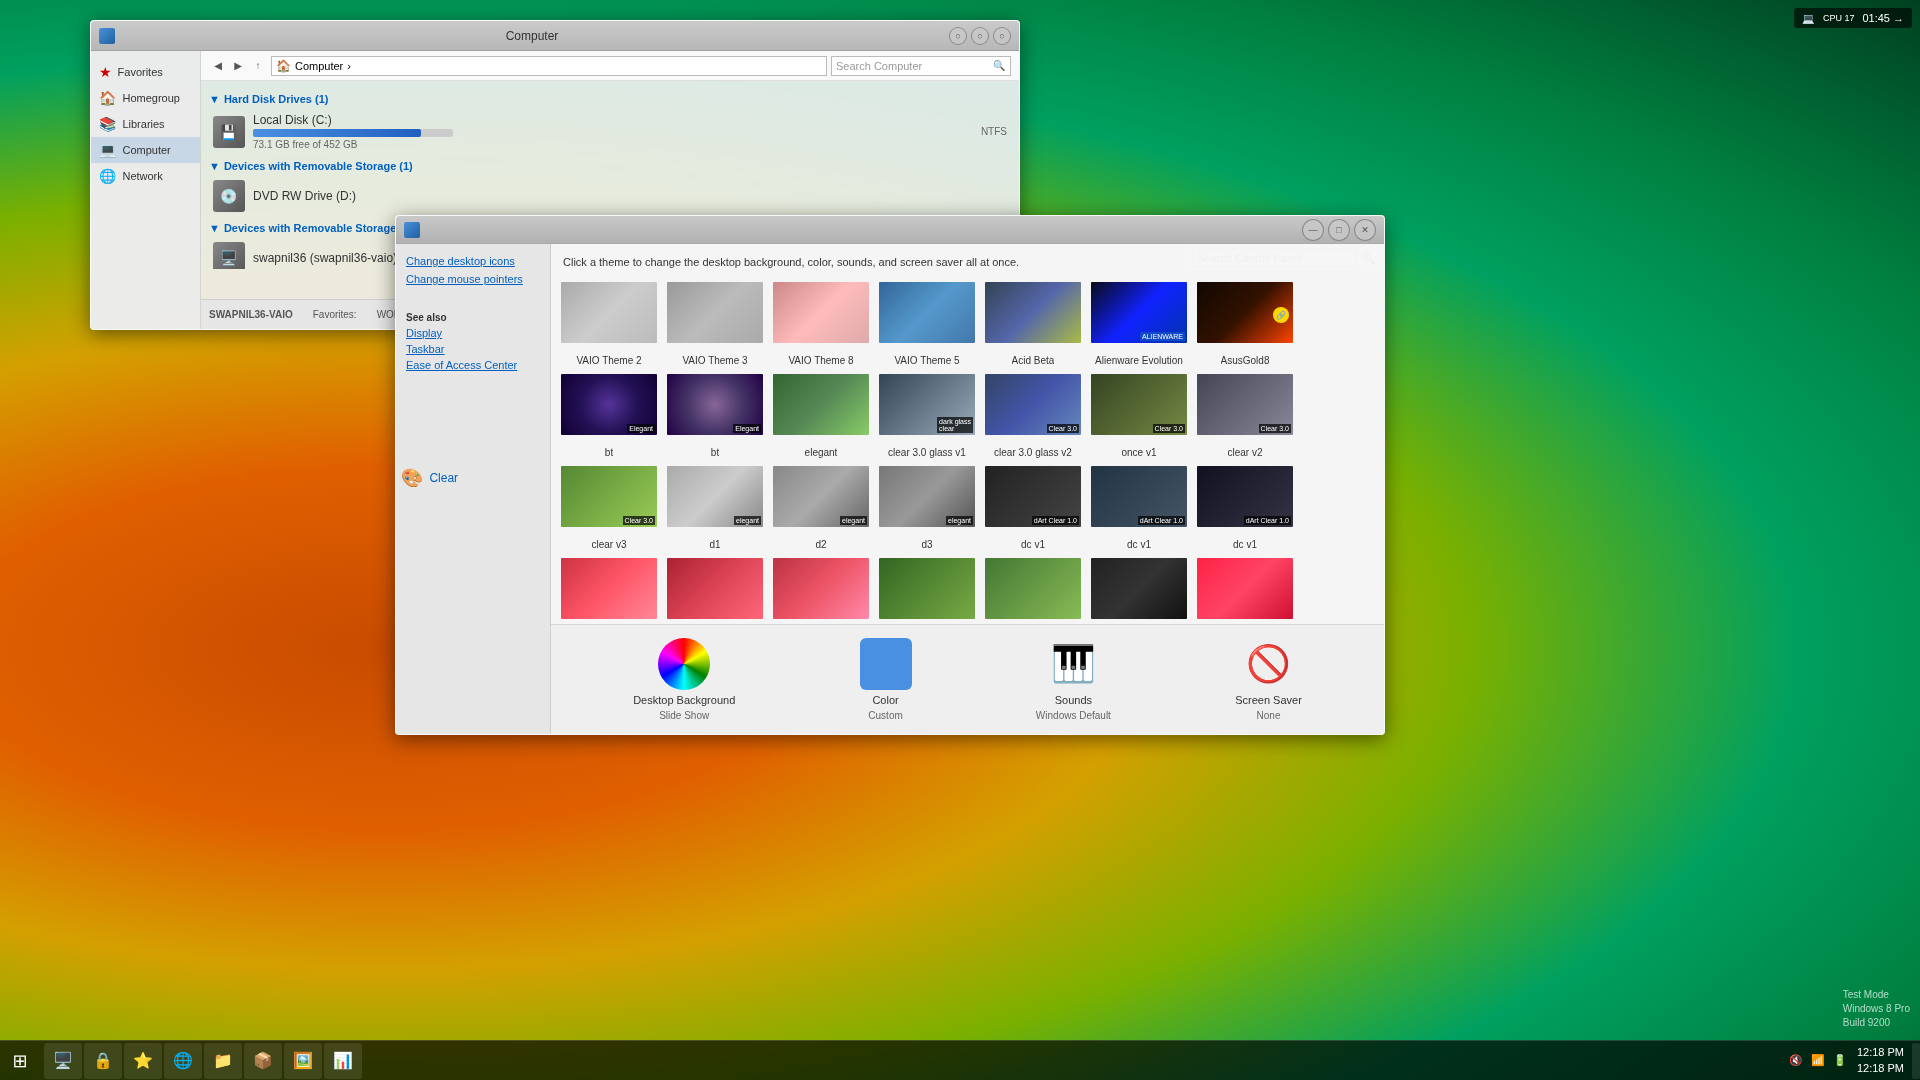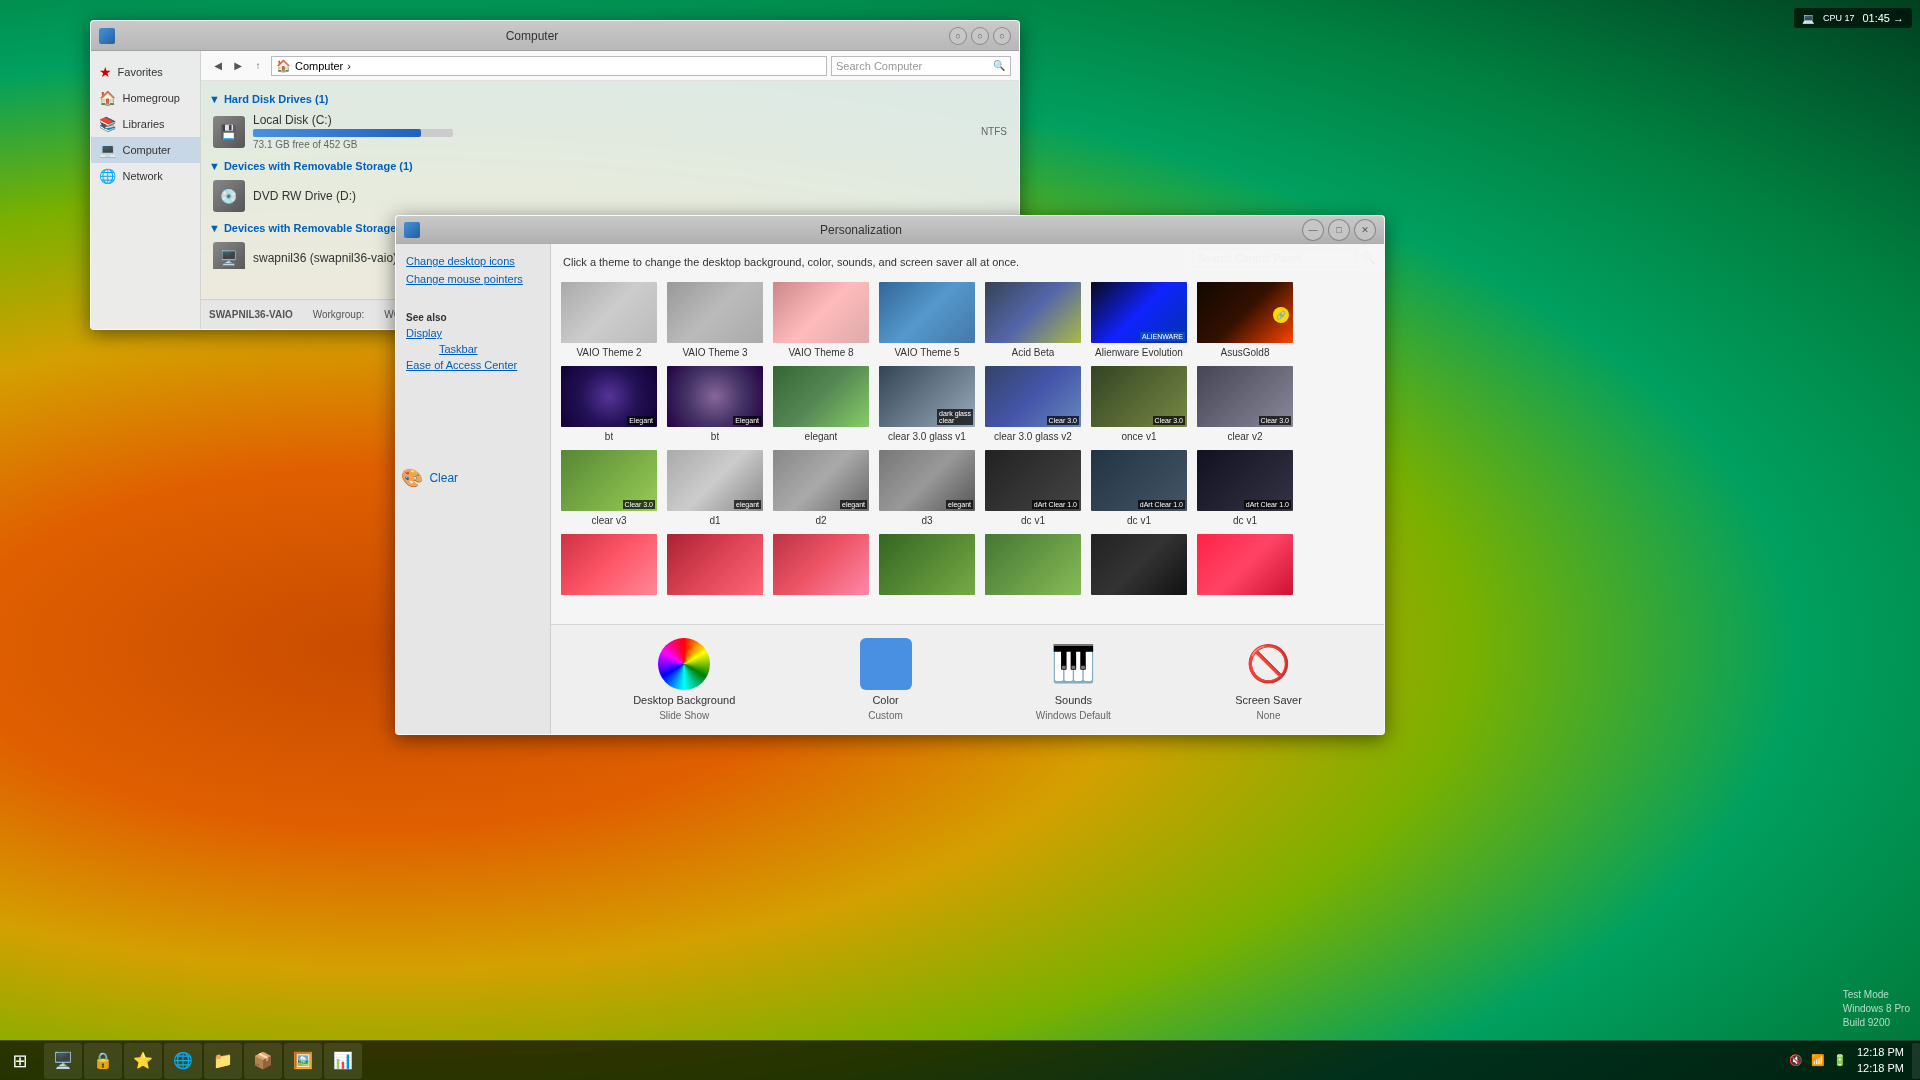--- a/index.html
+++ b/index.html
@@ -356,21 +356,21 @@
       height: 65px;
       border: 2px solid transparent;
       border-radius: 3px;
       overflow: hidden;
       position: relative;
     }
     .theme-label {
       font-size: 10px;
       color: #333;
       text-align: center;
-      margin-top: 2px;
+      margin-top: 10px;
       max-width: 100px;
       overflow: hidden;
       text-overflow: ellipsis;
       white-space: nowrap;
     }
 
     
     .personalize-bottom {
       position: absolute;
       bottom: 0;
@@ -548,54 +548,53 @@
     <div class="drive-item">
       <div class="drive-icon">🖥️</div>
       <div class="drive-info">
         <div class="drive-name">swapnil36 (swapnil36-vaio)</div>
       </div>
     </div>
   </div>
 
   <div class="computer-bottombar">
     <span style="font-weight:bold;">SWAPNIL36-VAIO</span>
-    <span>Workgroup: </span>
+    <span>Favorites: </span>
     <span>WORKGROUP</span>
     <span>Memory: </span>
     <span>4.00 GB</span>
     <span>Processor: </span>
     <span>Intel(R) Core(TM) i3 CPU ...</span>
   </div>
 </div>
 
 <div class="personalize-window">
   <div class="personalize-titlebar">
     <div style="width:16px;height:16px;background:linear-gradient(135deg,#4a90d9,#2060a0);border-radius:2px;"></div>
-    <span class="personalize-title">Personalization</span>
     <div class="personalize-controls">
       <div class="win-btn" style="width:22px;height:22px;">—</div>
       <div class="win-btn" style="width:22px;height:22px;">□</div>
       <div class="win-btn" style="width:22px;height:22px;">✕</div>
     </div>
   </div>
 
   <div class="personalize-searchbar">
     <input class="personalize-search-input" style="width: 140px; border: 1px solid rgb(187, 187, 187); font-size: 11px; padding: 2px 4px;" placeholder="Search Control Panel">
     <span style="font-size:12px;">🔍</span>
   </div>
 
   <div class="personalize-sidebar">
     <div class="p-sidebar-link">Change desktop icons</div>
     <div class="p-sidebar-link">Change mouse pointers</div>
 
     <div style="margin-top:16px;"></div>
 
     <div class="p-sidebar-section">See also</div>
     <div class="p-sidebar-item" style="color:#0060c0;text-decoration:underline;">Display</div>
-    <div class="p-sidebar-item" style="color:#0060c0;text-decoration:underline;margin-left:33px;">Taskbar</div>
+    <div class="p-sidebar-item" style="color:#0060c0;text-decoration:underline;">Taskbar</div>
     <div class="p-sidebar-item" style="color:#0060c0;text-decoration:underline;">Ease of Access Center</div>
 
     <div style="margin-top:120px;">
       <div class="clear-label">
         <span style="font-size:18px;">🎨</span>
         <span>Clear</span>
       </div>
     </div>
   </div>
 

